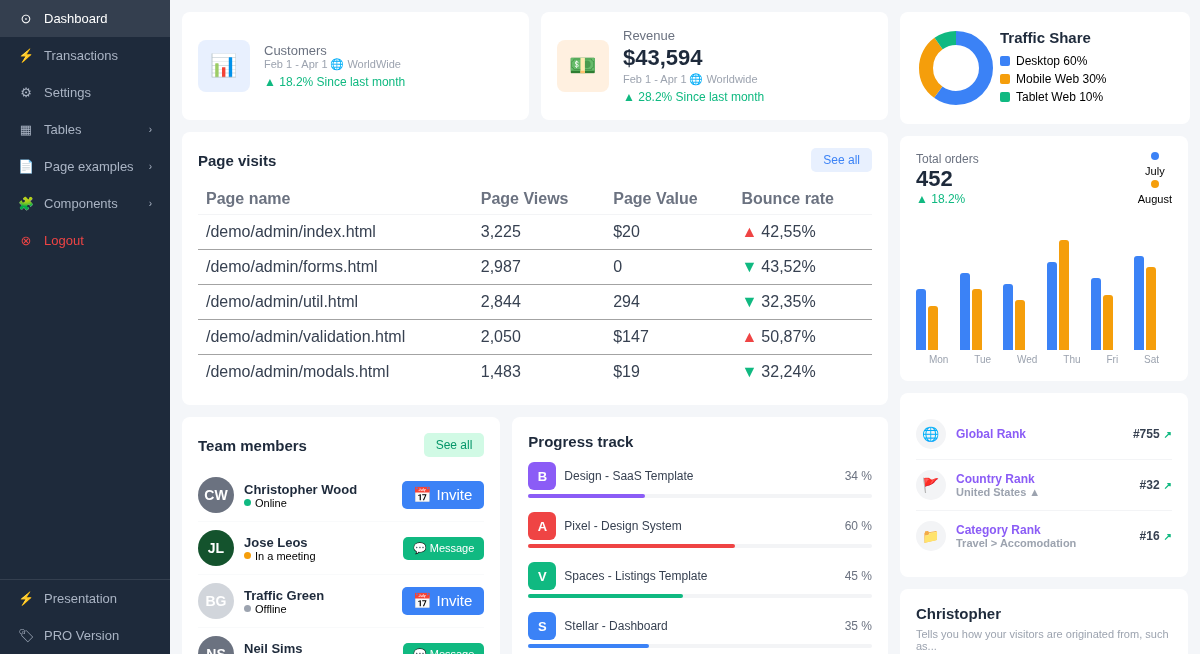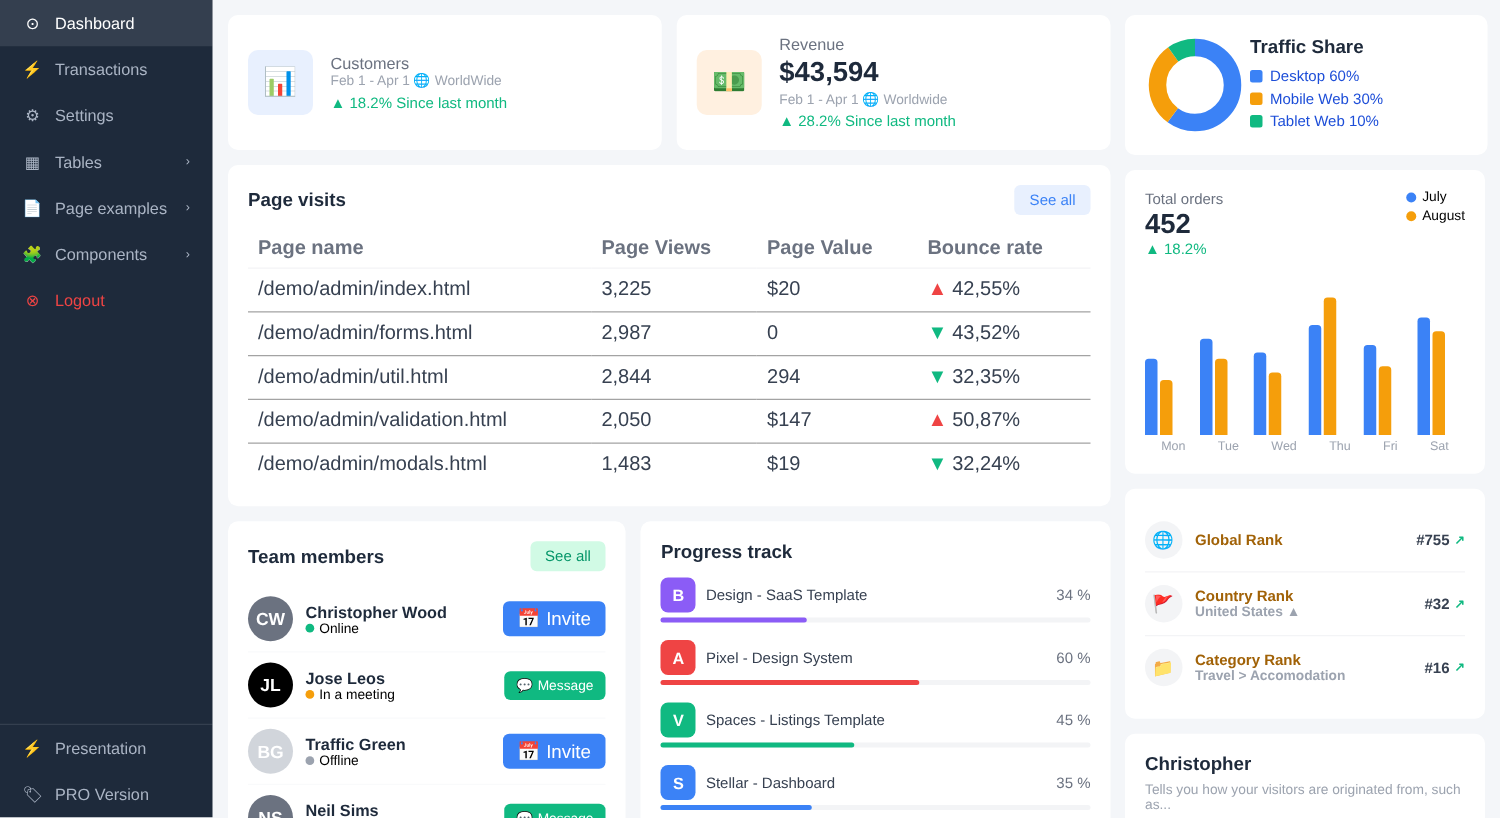--- a/index.html
+++ b/index.html
@@ -26,21 +26,21 @@
     .stat-info .label { font-size: 13px; color: #6b7280; }
     .stat-info .value { font-size: 22px; font-weight: 700; color: #1e2a3b; margin: 2px 0; }
     .stat-info .date { font-size: 11px; color: #9ca3af; margin-bottom: 4px; }
     .stat-info .change { font-size: 12px; }
     .change.up { color: #10b981; }
 
     .traffic-card { width: 290px; flex-shrink: 0; display: flex; align-items: flex-end; gap: 4px; }
     .donut-container { position: relative; width: 80px; height: 80px; flex-shrink: 0; }
     .traffic-legend { font-size: 12px; }
     .traffic-legend .title { font-size: 15px; font-weight: 700; color: #1e2a3b; margin-bottom: 8px; }
-    .legend-item { display: flex; align-items: center; gap: 6px; margin-bottom: 4px; color: #1d4ed8; }
+    .legend-item { display: flex; align-items: center; gap: 6px; margin-bottom: 4px; color: #000000; }
     .legend-dot { width: 10px; height: 10px; border-radius: 2px; flex-shrink: 0; }
 
     
     .page-visits-card { background: #fff; border-radius: 8px; padding: 16px; }
     .card-header { display: flex; justify-content: space-between; align-items: center; margin-bottom: 12px; }
     .card-title { font-size: 15px; font-weight: 700; color: #1e2a3b; }
     .btn-see-all { background: #e8f0fe; color: #3b82f6; border: none; padding: 5px 12px; border-radius: 5px; font-size: 12px; cursor: pointer; }
     .btn-see-all.teal { background: #d1fae5; color: #059669; }
 
     table { width: 100%; border-collapse: collapse; font-size: 16px; }
@@ -81,29 +81,29 @@
     
     .bar-chart { display: flex; align-items: flex-end; gap: 6px; height: 130px; margin-top: 12px; }
     .bar-group { display: flex; gap: 2px; align-items: flex-end; flex: 1; }
     .bar { border-radius: 3px 3px 0 0; min-width: 10px; }
     .bar.blue { background: #3b82f6; }
     .bar.orange { background: #f59e0b; }
     .bar-labels { display: flex; justify-content: space-around; font-size: 10px; color: #9ca3af; margin-top: 4px; }
 
     .total-orders-header { display: flex; justify-content: space-between; align-items: flex-start; }
     .orders-legend { font-size: 11px; }
-    .legend-row { display: flex; align-items: center; gap: 5px; margin-bottom: 3px; }
+    .legend-row { display: flex; align-items: center; gap: 5px; margin-bottom: 3px; flex-direction: column; }
     .legend-circle { width: 8px; height: 8px; border-radius: 50%; }
 
     
     .rank-item { display: flex; align-items: center; gap: 10px; padding: 10px 0; border-bottom: 1px solid #f3f4f6; }
     .rank-item:last-child { border-bottom: none; }
     .rank-icon { width: 30px; height: 30px; border-radius: 50%; background: #f3f4f6; display: flex; align-items: center; justify-content: center; font-size: 14px; }
     .rank-info { flex: 1; }
-    .rank-label { font-size: 12px; font-weight: 600; color: #a16207; }
+    .rank-label { font-size: 12px; font-weight: 600; color: #8b5cf6; }
     .rank-sub { font-size: 11px; color: #9ca3af; font-weight: bold; }
     .rank-value { font-size: 12px; font-weight: 600; color: #374151; display: flex; align-items: center; gap: 4px; }
 
     .acquisition-title { font-size: 15px; font-weight: 700; color: #1e2a3b; margin-bottom: 6px; }
     .acquisition-sub { font-size: 11px; color: #9ca3af; }
 
     
     .donut-svg { width: 80px; height: 80px; }
   </style>
 </head>
@@ -250,21 +250,21 @@
     <div class="member-info">
       <div class="member-name">Christopher Wood</div>
       <div class="member-status">
         <div class="status-dot online"></div>
         <span>Online</span>
       </div>
     </div>
     <button class="btn-invite">📅 Invite</button>
   </div>
           <div class="team-member">
-    <div class="avatar" style="background:#000000">JL</div>
+    <div class="avatar" style="background:#14532d">JL</div>
     <div class="member-info">
       <div class="member-name">Jose Leos</div>
       <div class="member-status">
         <div class="status-dot meeting"></div>
         <span>In a meeting</span>
       </div>
     </div>
     <button class="btn-message">💬 Message</button>
   </div>
           <div class="team-member">

